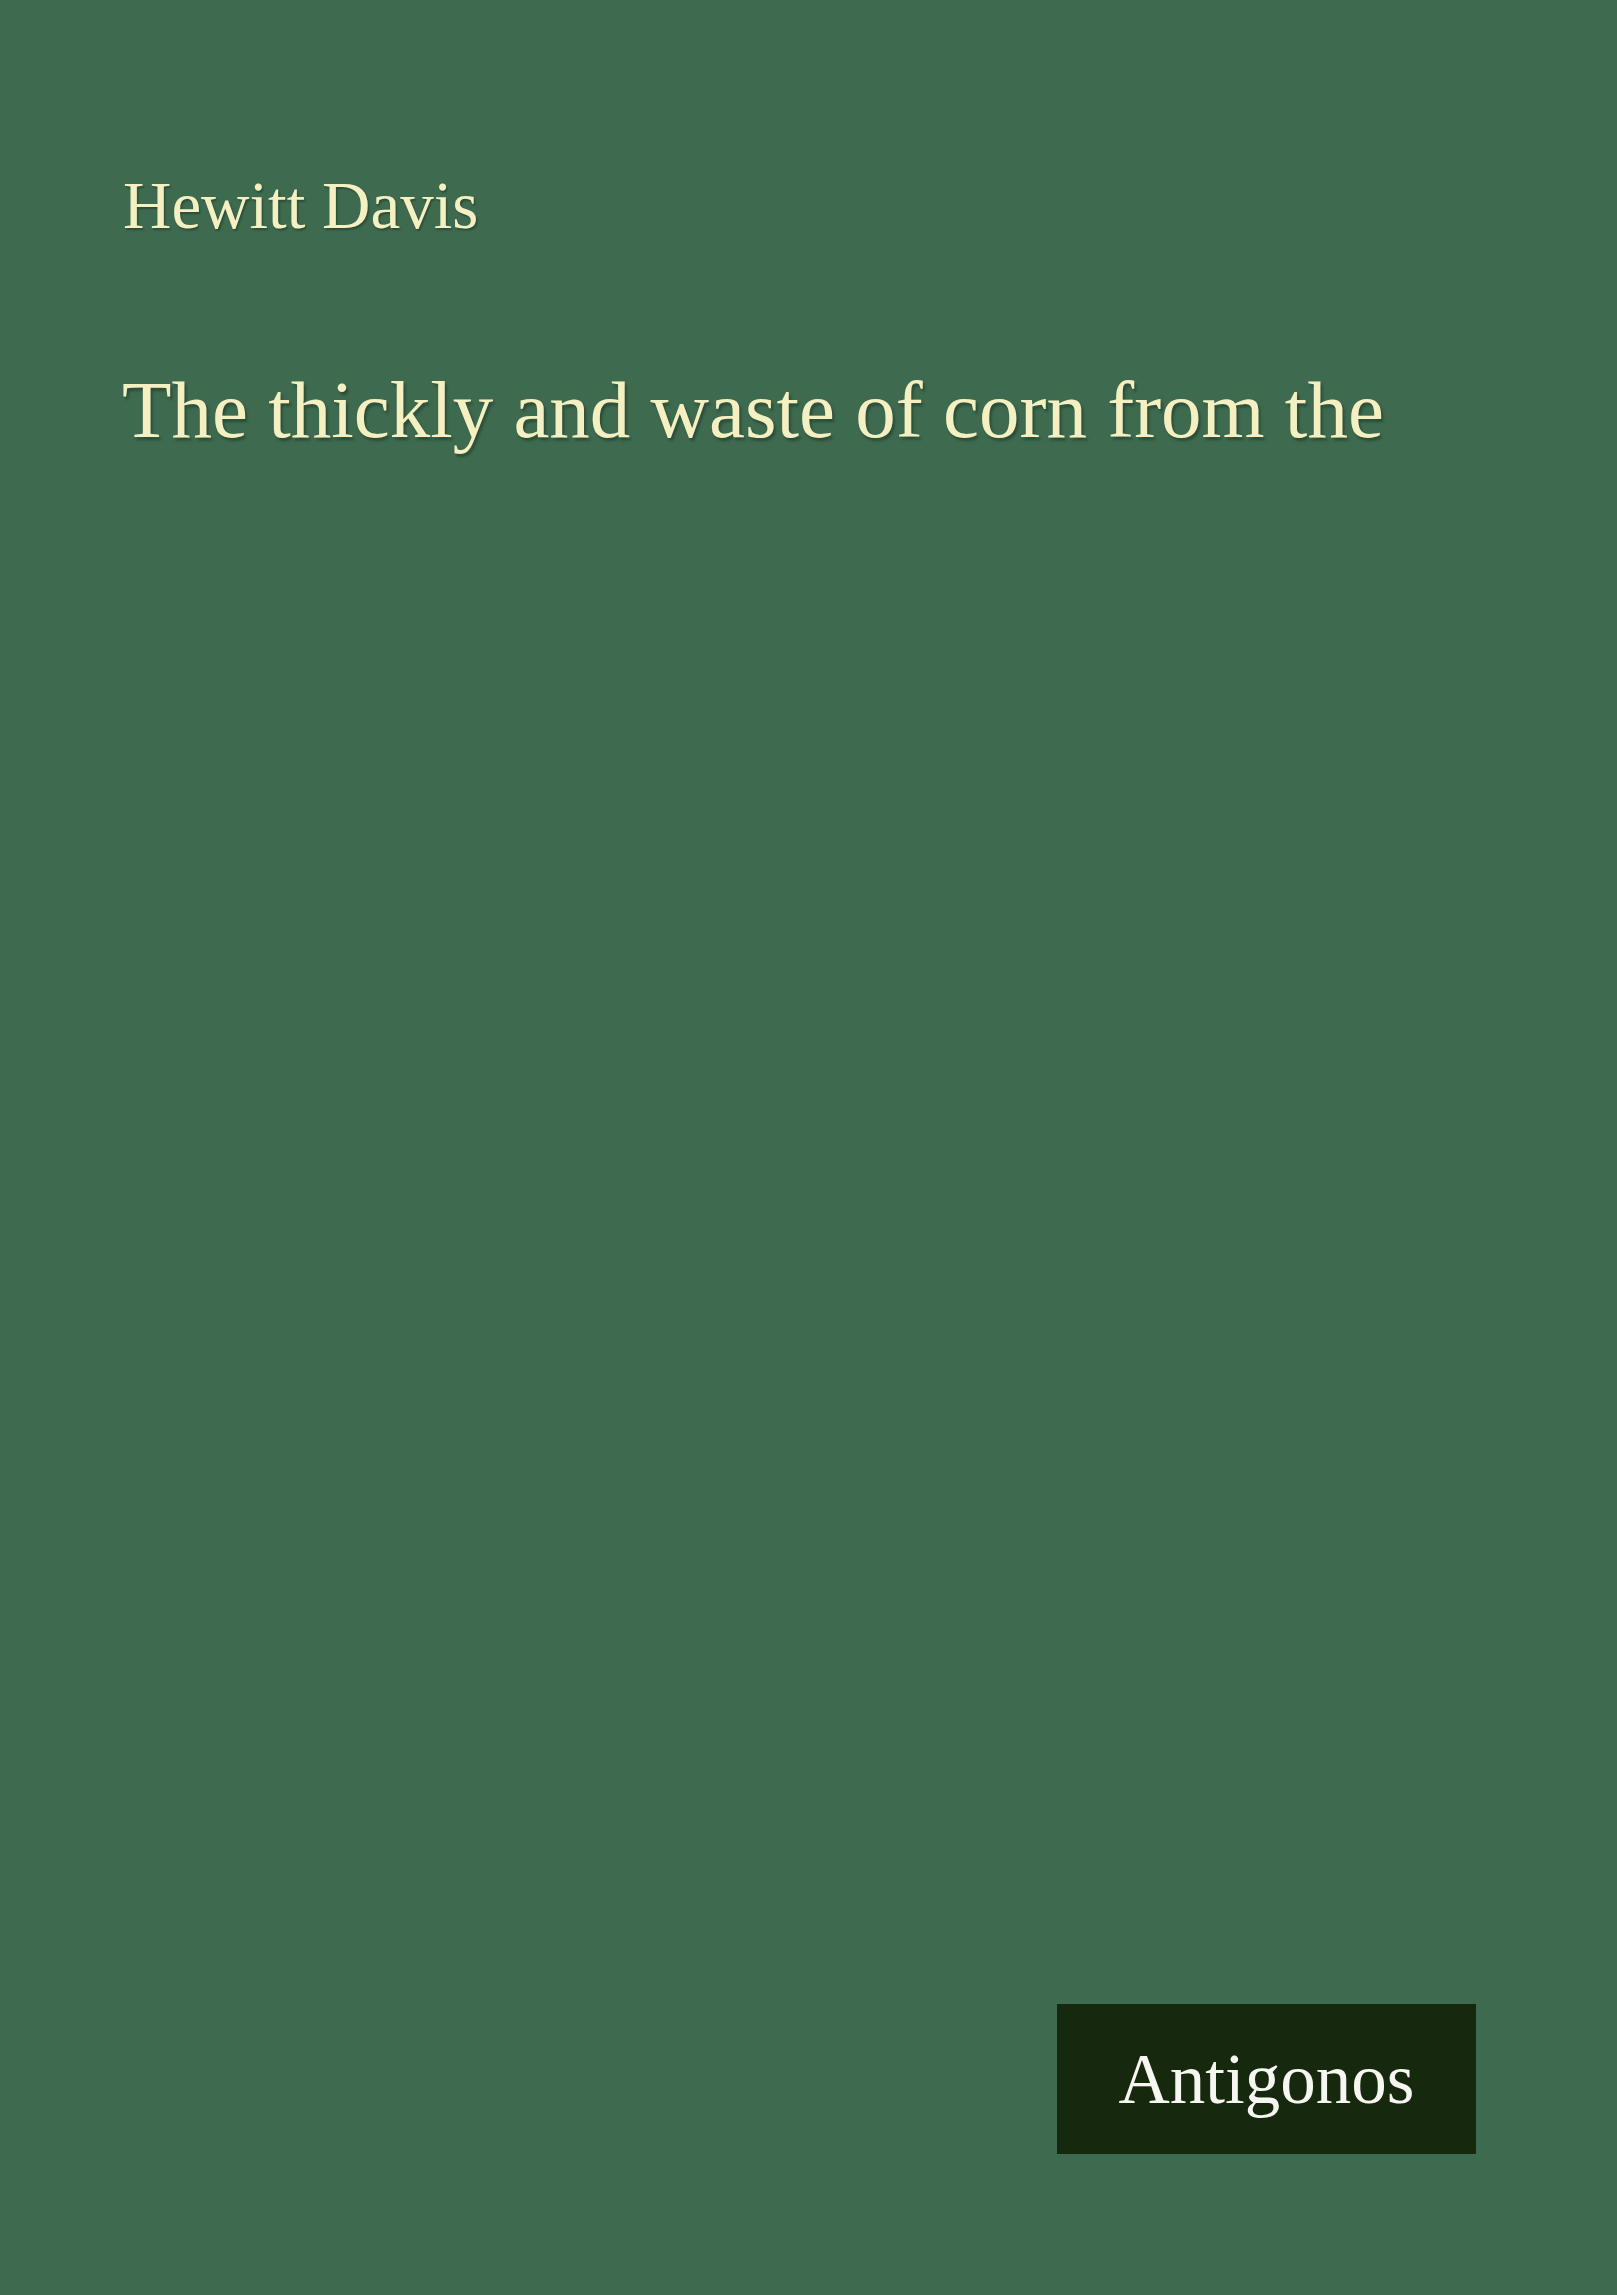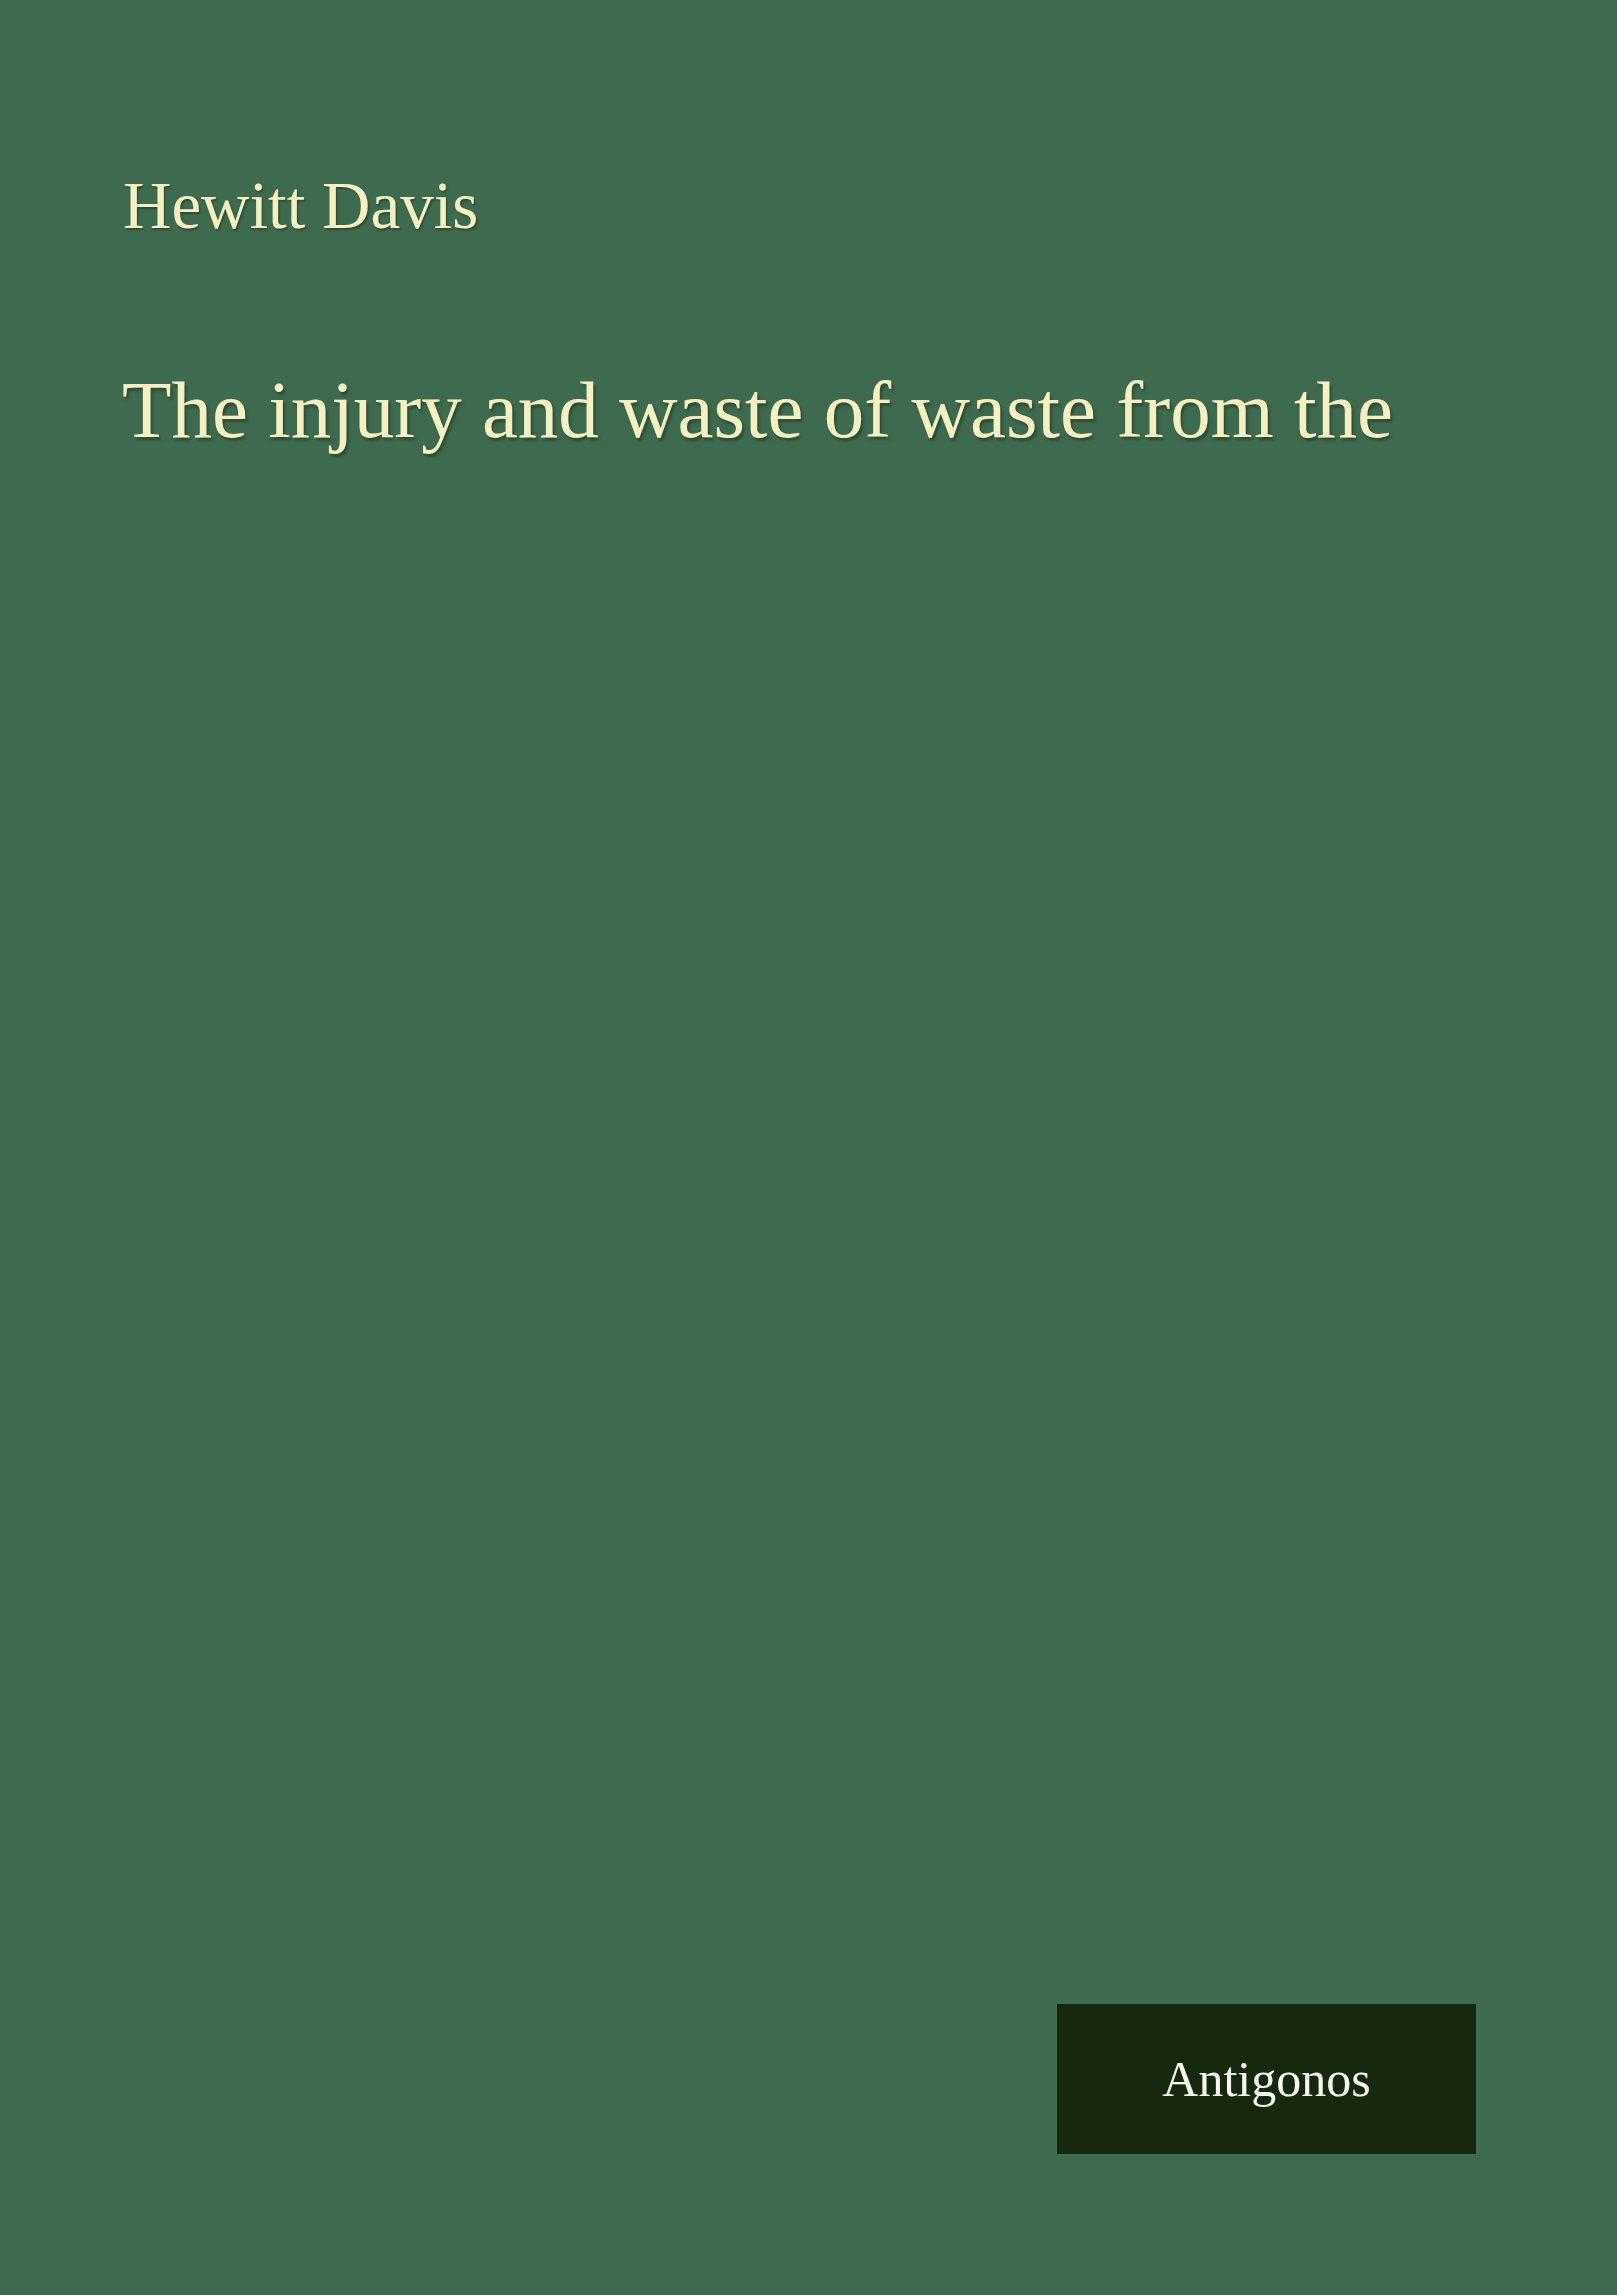--- a/index.html
+++ b/index.html
@@ -46,34 +46,34 @@
     left: 1057px;
     top: 2004px;
     width: 419px;
     height: 150px;
     background: var(--badge-bg, #16290F);
     display: flex;
     align-items: center;
     justify-content: center;
   }
   .badge .publisher {
-    font-size: 50px;
+    font-size: 71px;
     color: var(--badge-text, #F7F7F2);
     white-space: nowrap;
   }
 </style>
 </head>
 <body>
 
 <div class="cover">
 
   <div class="author">Hewitt Davis</div>
 
   <div class="title">
-    <span class="line">The injury and waste of waste from the</span>
+    <span class="line">The thickly and waste of corn from the</span>
   </div>
 
   <div class="badge">
     <span class="publisher">Antigonos</span>
   </div>
 
 </div>
 
 
 </body></html>

